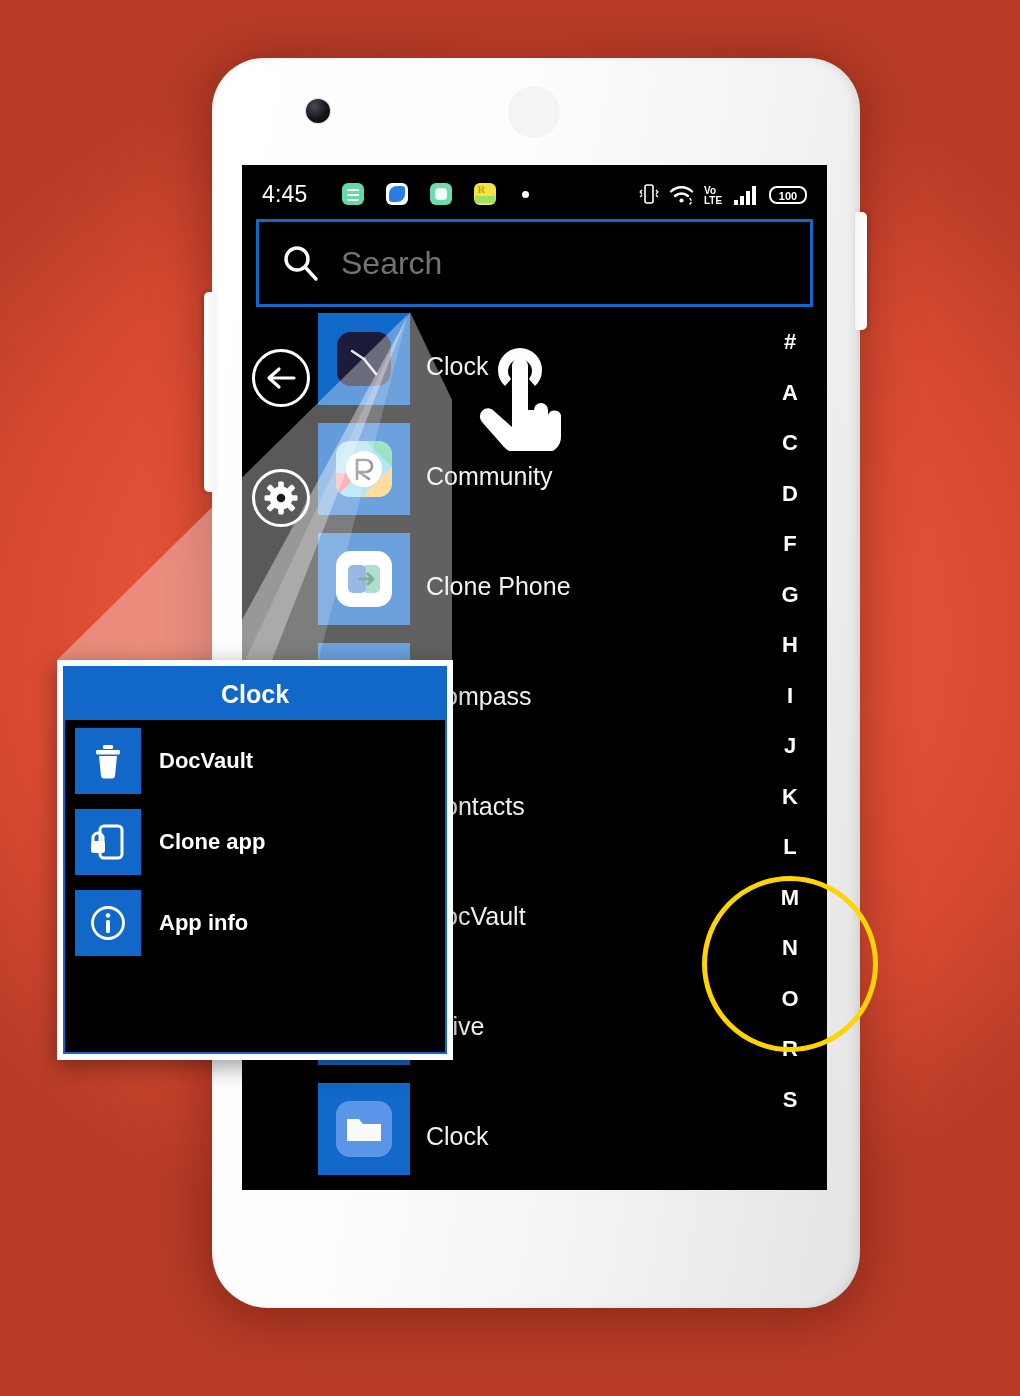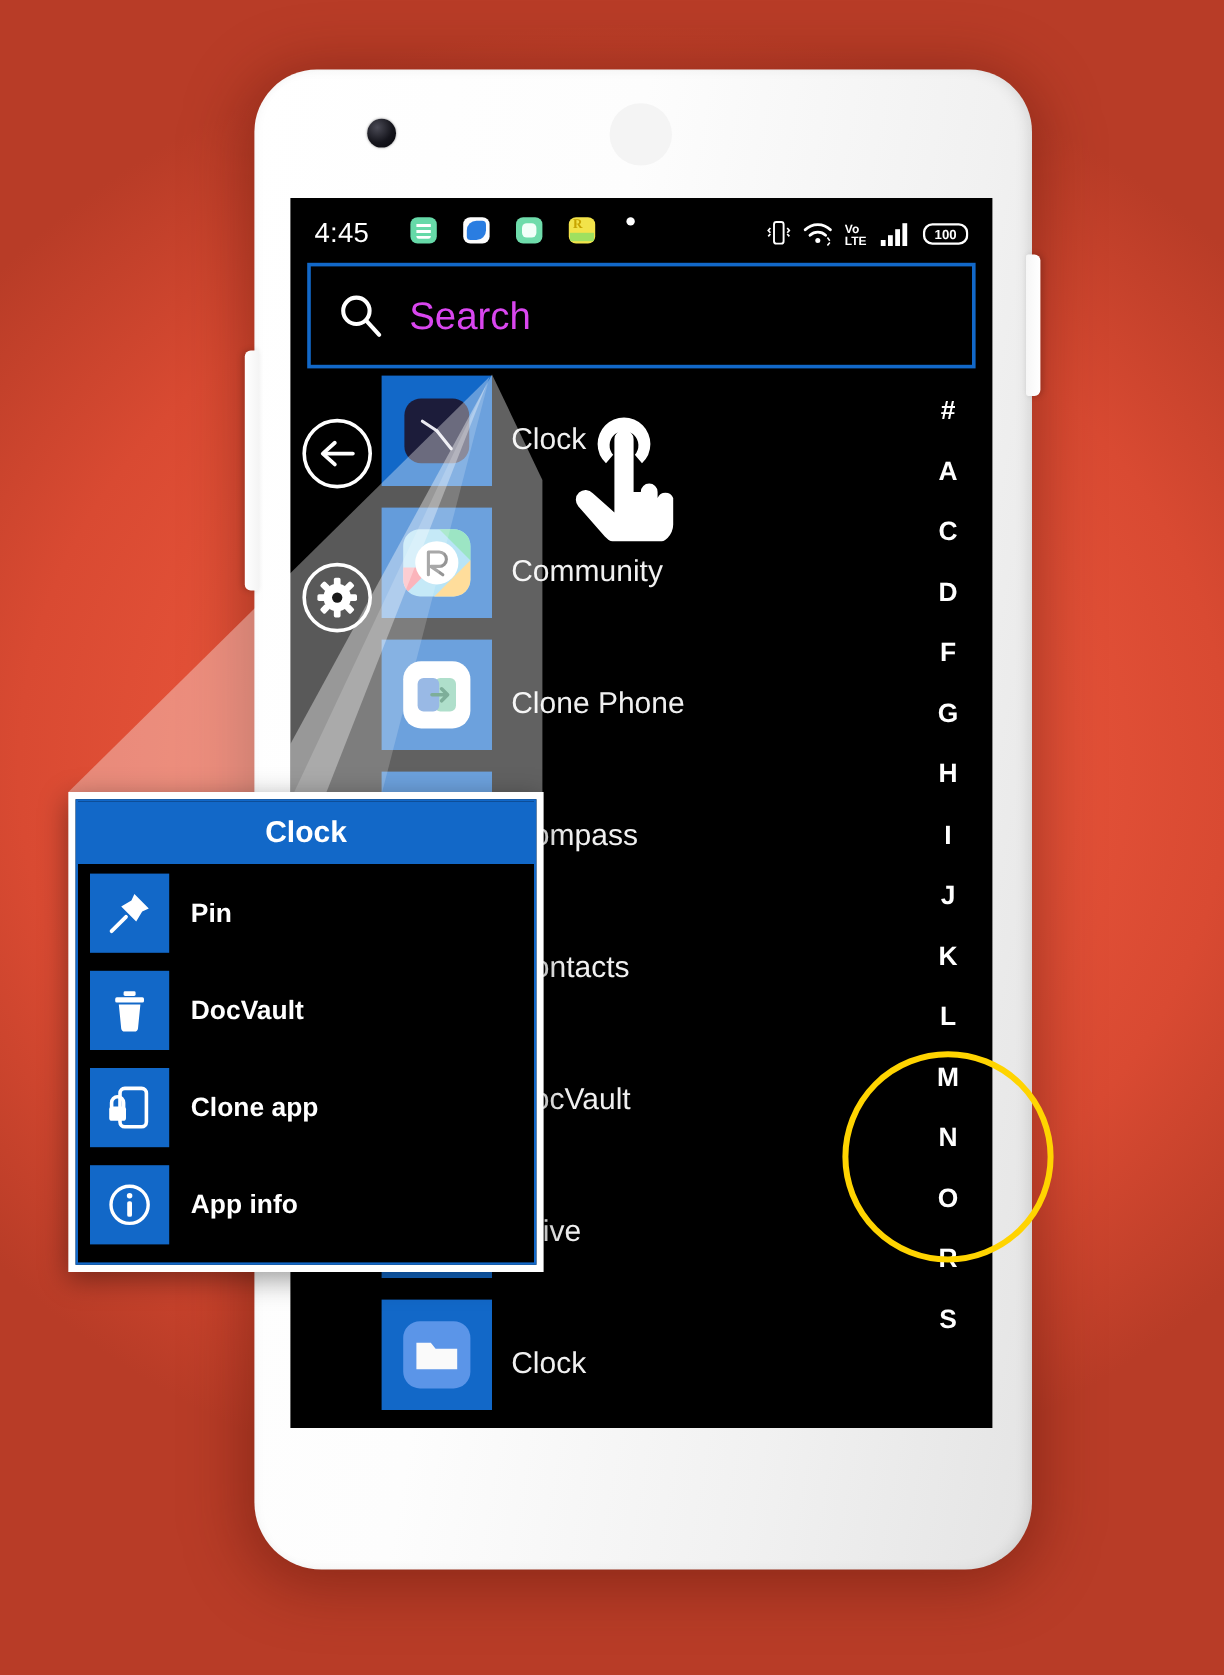--- a/index.html
+++ b/index.html
@@ -60,21 +60,21 @@
 
   
   .statusbar{
     position:absolute; left:0; top:0; width:100%; height:58px;
     display:flex; align-items:center; padding:0 20px;
   }
   .clock-time{
     color:#fff; font-size:23px; font-weight:400; letter-spacing:.2px;
     margin-right:12px;
   }
-  .sb-left{ display:flex; align-items:flex-start; gap:22px; }
+  .sb-left{ display:flex; align-items:center; gap:22px; }
   .sb-right{ display:flex; align-items:flex-end; gap:10px; margin-left:auto; }
   .mini-icon{ width:22px; height:22px; border-radius:6px; display:block; }
   .mi-green{ background:#66d9a8; position:relative; }
   .mi-green::after{ content:""; position:absolute; inset:4px 5px; border-radius:2px;
       background:repeating-linear-gradient(0deg,#fff 0 2px,transparent 2px 5px); }
   .mi-white{ background:#fdfdfd; position:relative; }
   .mi-white::after{ content:""; position:absolute; inset:3px; border-radius:50% 20% 50% 20%;
       background:#2a7de1; }
   .mi-green2{ background:#6fdcab; position:relative; }
   .mi-green2::after{ content:""; position:absolute; inset:5px; border-radius:4px; background:#f2fff9; }
@@ -86,21 +86,21 @@
   .dot-ind{ width:7px; height:7px; border-radius:50%; background:#fff; margin-left:4px; }
 
   .sb-svg{ display:block; }
 
   
   .searchbox{
     position:absolute; left:14px; top:54px; width:557px; height:88px;
     border:3px solid #1268c8; background:#000;
     display:flex; align-items:center; padding-left:22px; gap:20px;
   }
-  .search-text{ color:#d946ef; font-size:32px; }
+  .search-text{ color:#737373; font-size:32px; }
 
   
   .applist{ position:absolute; left:0; top:146px; width:585px; bottom:0; }
   .approw{
     position:relative; height:110px; display:flex; align-items:center;
   }
   .appicon{
     position:absolute; left:76px; top:2px; width:92px; height:92px;
     background:#1268c8; display:flex; align-items:center; justify-content:center;
   }
@@ -386,29 +386,20 @@
     <path d="M42 30 a8 8 0 0 1 16 0 v44 h6 a7 7 0 0 1 14 0 v5 a7 7 0 0 1 13 0 v22
              a16 16 0 0 1 -16 16 h-28 a18 18 0 0 1 -13 -6 L12 86 a8 8 0 0 1 12 -11 l18 16 z" fill="#ffffff"></path>
   </svg>
 
   <div class="ring"></div>
 
   <div class="dialog">
     <div class="dialog-inner">
       <div class="dialog-title">Clock</div>
 
-      <div class="menurow">
-        <div class="menuicon">
-          <svg width="40" height="40" viewBox="0 0 40 40">
-            <path d="M24 4 L36 16 L30.5 18.5 L25.5 27 L13 14.5 L21.5 9.5 Z" fill="#fff"></path>
-            <line x1="17" y1="23" x2="5" y2="35" stroke="#fff" stroke-width="3.2" stroke-linecap="round"></line>
-          </svg>
-        </div>
-        <span class="menulabel">Pin</span>
-      </div>
 
       <div class="menurow">
         <div class="menuicon">
           <svg width="40" height="40" viewBox="0 0 40 40">
             <rect x="15" y="4" width="10" height="4" rx="1.2" fill="#fff"></rect>
             <rect x="8" y="9" width="24" height="4.5" rx="1.4" fill="#fff"></rect>
             <path d="M11 15 h18 l-2 20 a3 3 0 0 1 -3 2.6 h-8 a3 3 0 0 1 -3 -2.6 z" fill="#fff"></path>
           </svg>
         </div>
         <span class="menulabel">DocVault</span>

